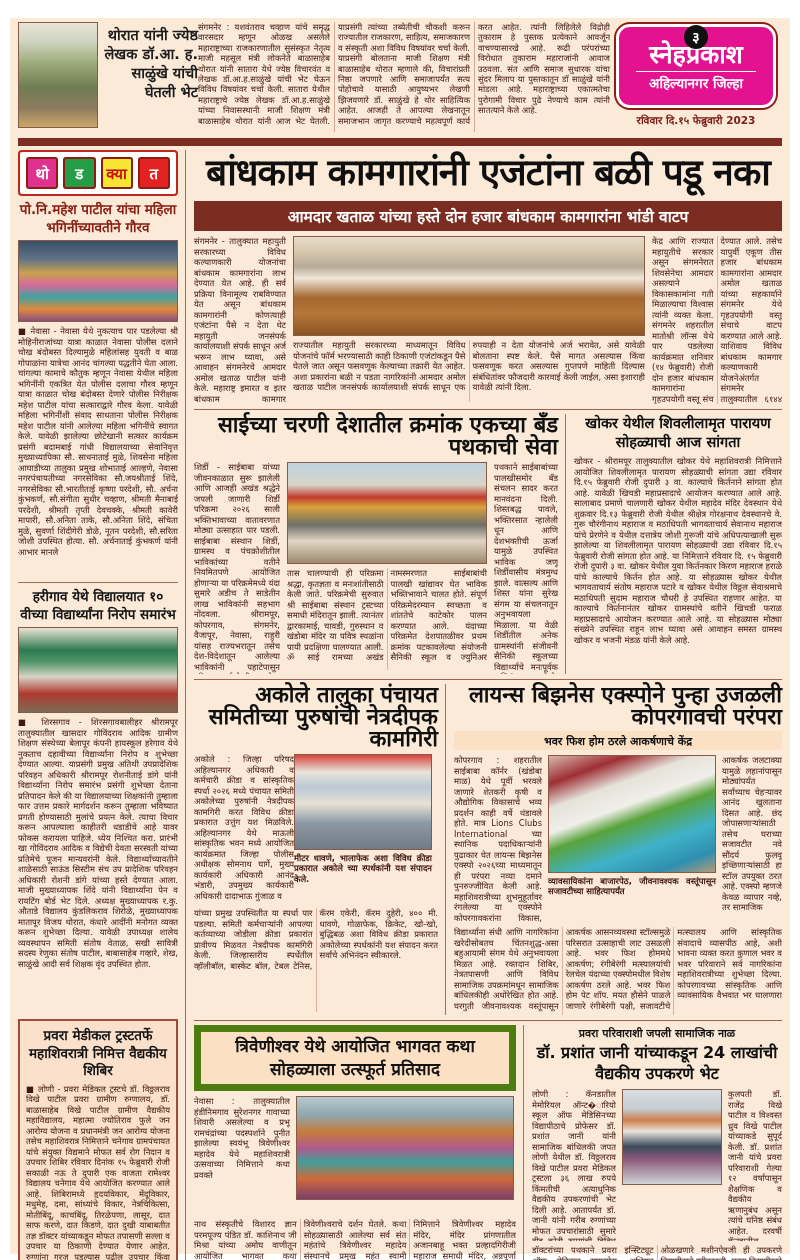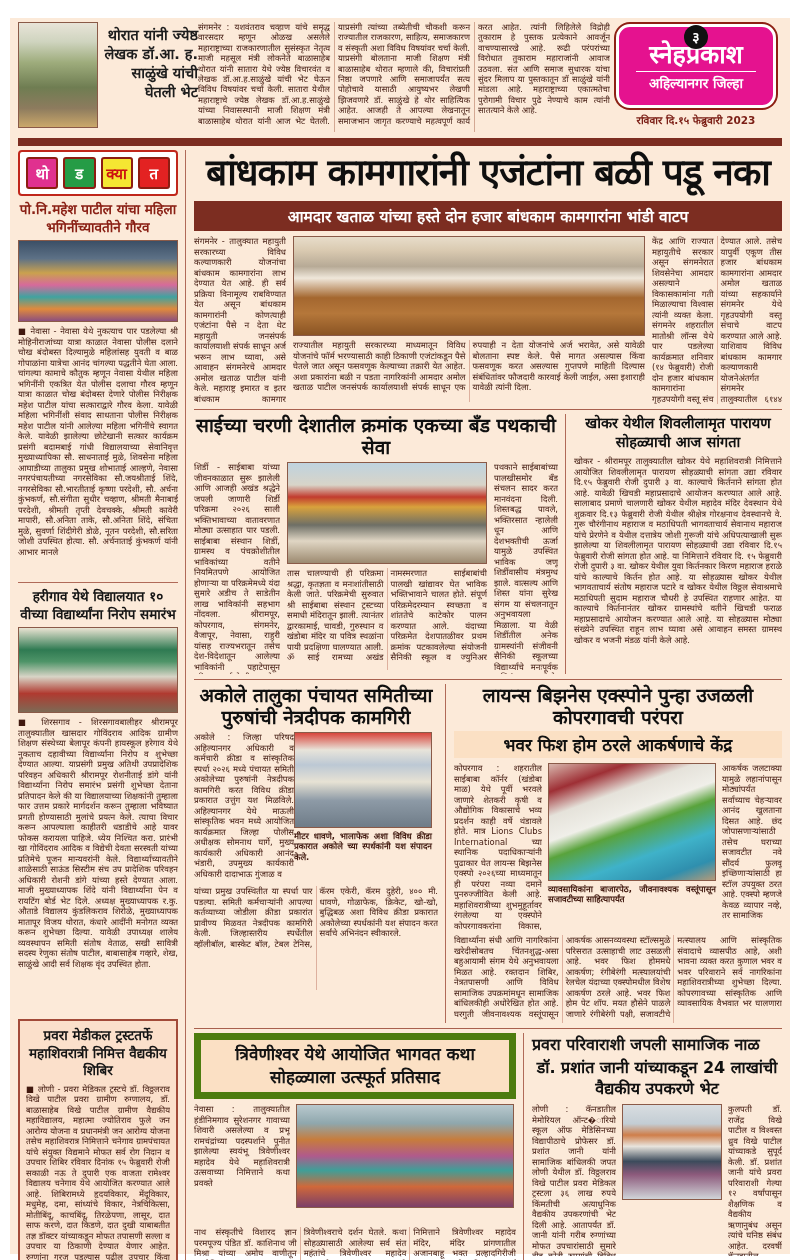--- a/index.html
+++ b/index.html
@@ -57,21 +57,21 @@
   .ma-grid { display:flex; gap:7px; height:168px; }
   .ma-left { width:92px; flex:none; height:168px; }
   .ma-center { width:352px; flex:none; }
   .ma-photo { width:352px; height:100px;
     background:linear-gradient(180deg,#e8ddca 0%,#d9c9b0 14%,#b7aa96 30%,#efe7da 42%,#a4672f 62%,#b5773a 78%,#8a5423 100%); }
   .ma-below { height:62px; margin-top:4px; }
   .ma-right { flex:1; min-width:0; height:168px; }
 
   .secrow { display:flex; gap:8px; }
   .sect { border-top:1px solid #a8604e; padding-top:4px; margin-top:5px; }
-  .h2 { font-weight:bold; font-size:19px; line-height:22px; text-align:center; color:#101010; }
+  .h2 { font-weight:bold; font-size:22px; line-height:22px; text-align:right; color:#101010; }
   .h2s { font-weight:bold; font-size:14.5px; line-height:19px; text-align:center; color:#101010; }
 
   .sai { width:372px; flex:none; border-right:1px solid #b06a58; padding-right:7px; }
   .sai-grid { display:flex; gap:7px; margin-top:4px; height:212px; }
   .sai-left { width:86px; flex:none; height:212px; }
   .sai-center { width:200px; flex:none; }
   .sai-photo { width:200px; height:102px;
     background:linear-gradient(180deg,#bfd3df 0%,#d8d4c8 22%,#c23b2e 34%,#d9a23c 44%,#6e6f66 62%,#e0d6c4 78%,#9c8a70 100%); }
   .sai-below { height:102px; margin-top:4px; }
   .sai-right { flex:1; min-width:0; height:212px; }
@@ -80,39 +80,39 @@
 
   .akole { width:252px; flex:none; border-right:1px solid #b06a58; padding-right:7px; }
   .ak-row { display:flex; gap:0; margin-top:4px; }
   .ak-left { width:100px; flex:none; height:150px; }
   .ak-photo { width:138px; height:96px;
     background:linear-gradient(180deg,#d8453c 0%,#e8e4da 18%,#bcc8d4 34%,#e7e2d4 52%,#8d9aa6 72%,#6f7c88 100%); }
   .caption { font-size:8.4px; line-height:10.4px; font-weight:bold; color:#41190f; text-align:justify; margin-top:3px; }
   .ak-bottom { height:104px; margin-top:4px; }
 
   .lions { flex:1; min-width:0; }
-  .li-sub { background:#fbe0c4; font-weight:bold; font-size:17px; text-align:center; padding:2px 0; margin-top:3px; color:#101010; }
+  .li-sub { background:#fbe0c4; font-weight:bold; font-size:11px; text-align:center; padding:2px 0; margin-top:3px; color:#101010; }
   .li-row { display:flex; gap:6px; margin-top:5px; }
   .li-left { width:88px; flex:none; height:168px; }
   .li-center { width:168px; flex:none; }
   .li-photo { width:168px; height:118px;
     background:linear-gradient(160deg,#d8b7ad 0%,#9e2f35 16%,#e5e2da 30%,#f0efe9 44%,#59a33c 54%,#3fb2c9 72%,#2f8fae 88%,#b49a79 100%); }
   .li-right { flex:1; min-width:0; height:168px; }
   .li-bottom { height:88px; margin-top:4px; }
 
   .triveni { width:330px; flex:none; border-right:1px solid #b06a58; padding-right:7px; }
   .tri-head { background:#fbe0c4; border:7px solid #4d7c0f; font-weight:bold; font-size:17px; line-height:23px; text-align:center; padding:3px 2px; color:#141414; }
   .tri-row { display:flex; gap:6px; margin-top:5px; }
   .tri-left { width:96px; flex:none; height:118px; }
   .tri-photo { width:218px; height:104px;
     background:linear-gradient(180deg,#b9c9ce 0%,#8fa7ad 18%,#c77c3c 34%,#b05a8c 50%,#3f9f98 64%,#d0683a 80%,#7c3f68 100%); }
   .tri-bottom { height:128px; margin-top:5px; }
 
   .jani { flex:1; min-width:0; }
-  .kicker { font-weight:bold; font-size:16px; text-align:left; color:#141414; }
+  .kicker { font-weight:bold; font-size:11px; text-align:center; color:#141414; }
   .jani .h2s { margin-top:2px; font-size:16px; line-height:21px; }
   .ja-row { display:flex; gap:6px; margin-top:5px; }
   .ja-left { width:84px; flex:none; height:152px; }
   .ja-photo { width:100px; height:96px;
     background:linear-gradient(180deg,#d9dde0 0%,#c3cdd4 20%,#cf7e4a 32%,#e8e4dd 44%,#3c4b5c 60%,#8d5a7c 74%,#d0d4d8 100%); }
   .ja-right { flex:1; min-width:0; height:152px; }
   .ja-bottom { height:86px; margin-top:4px; }
 </style>
 </head>
 <body>

